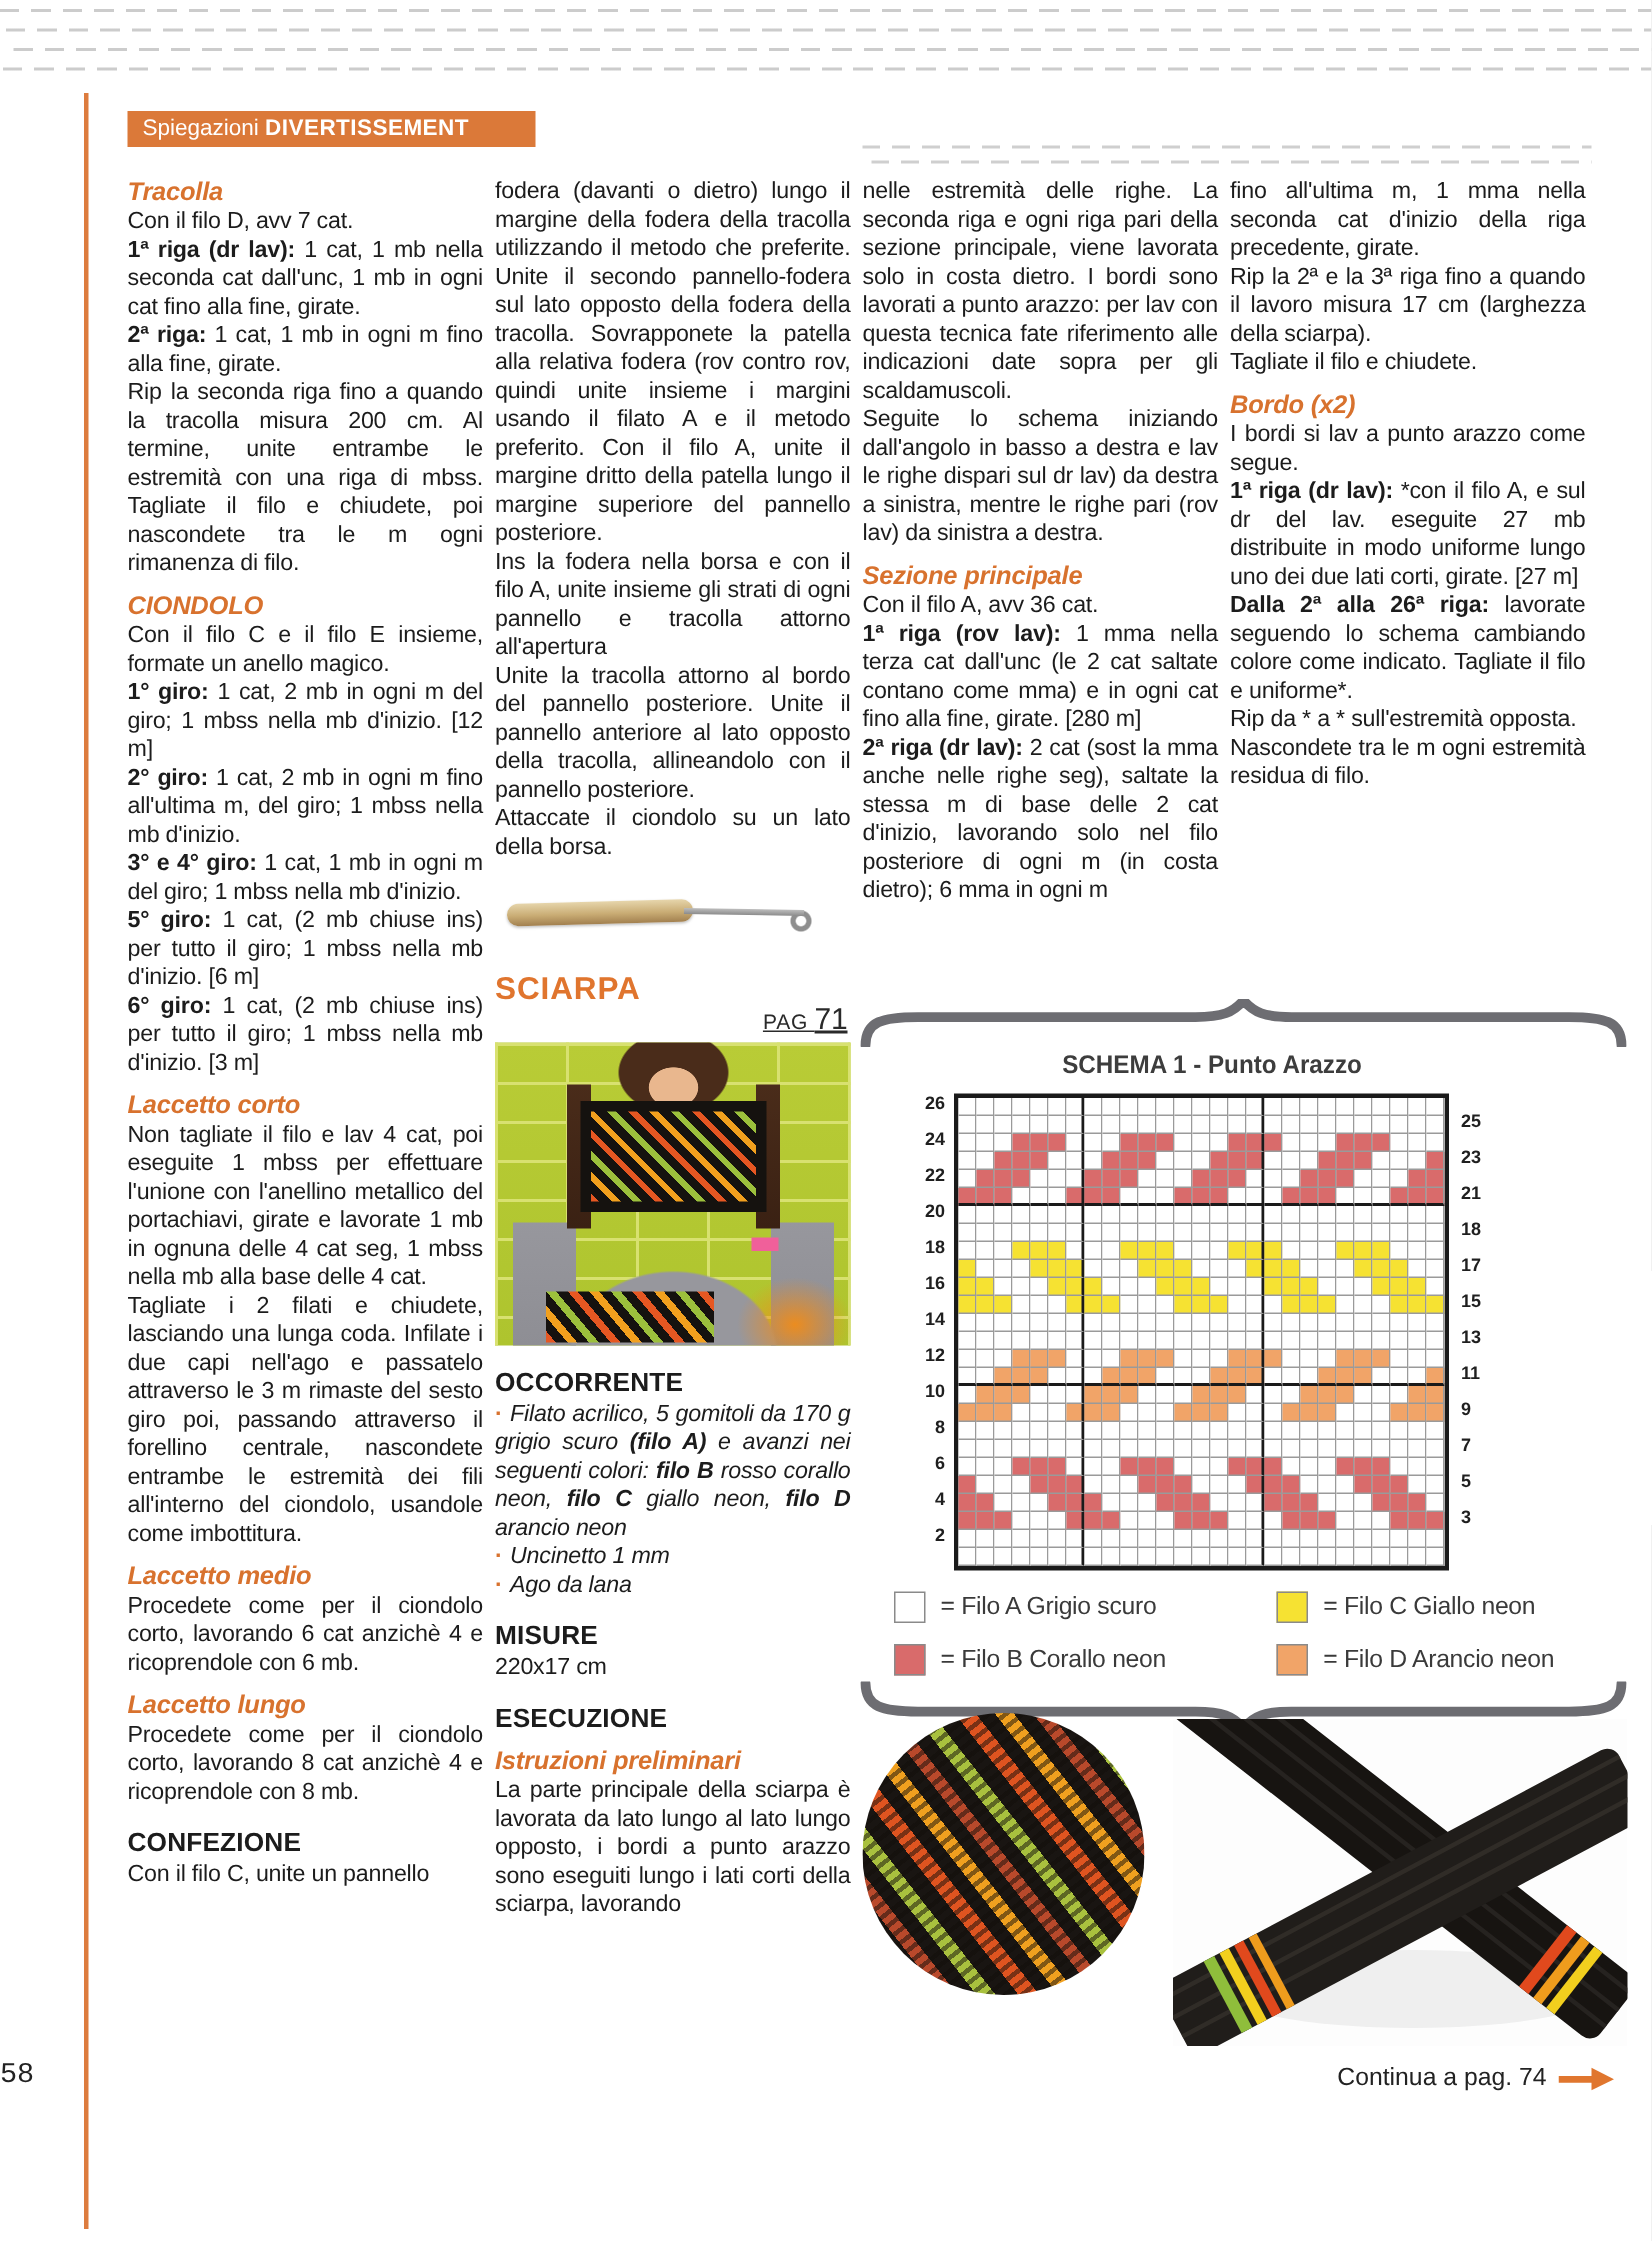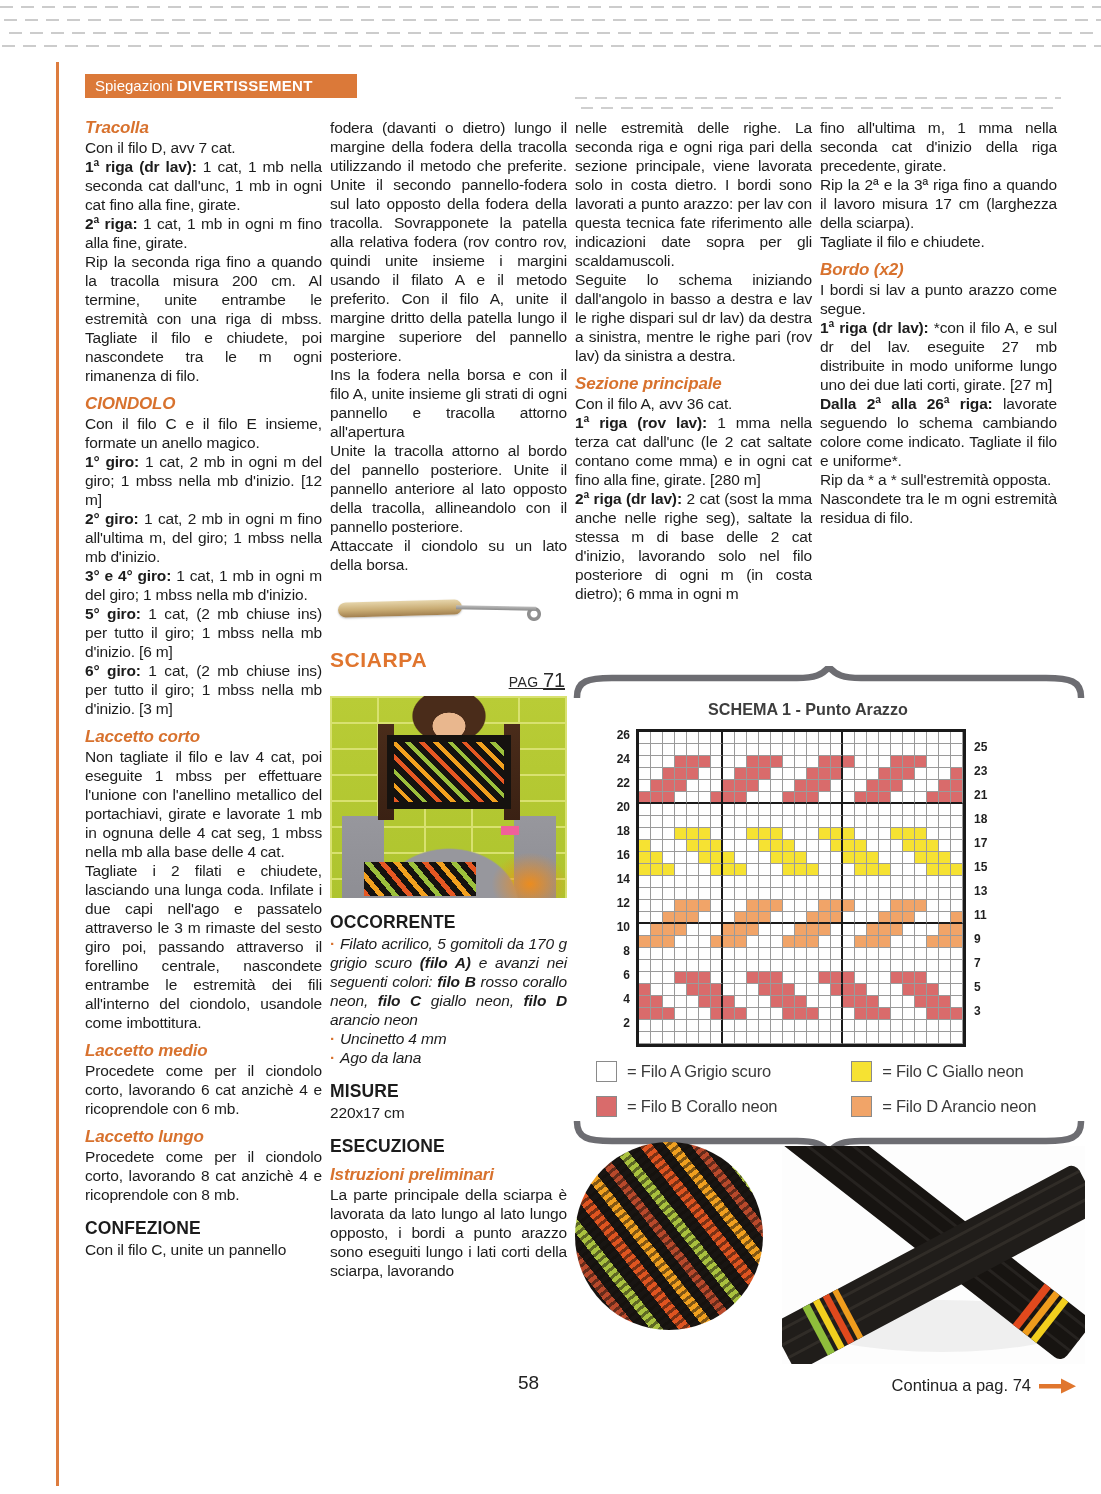--- a/index.html
+++ b/index.html
@@ -79,22 +79,22 @@
   .sw{width:19px;height:19px;border:1px solid #8a8a8a;margin-right:10px;flex:0 0 auto;}
   .lg-lab{font-size:16.5px;color:#3a3a3a;letter-spacing:-.2px;}
   .brace{display:block;}
   
   .fig-circle{position:absolute;left:575px;top:1142px;width:188px;height:188px;border-radius:50%;overflow:hidden;
     background:
       repeating-linear-gradient(-38deg, rgba(18,14,10,.5) 0 3px, rgba(0,0,0,0) 3px 7px),
       repeating-linear-gradient(52deg,#df5420 0 11px,#191512 11px 21px,#f0a01f 21px 31px,#191512 31px 41px,#b9492b 41px 50px,#191512 50px 60px,#a9c13e 60px 70px,#191512 70px 82px);}
   .fig-scarf{position:absolute;left:782px;top:1146px;width:303px;height:218px;}
   
-  .page-num{position:absolute;left:0;top:1372px;width:1057px;text-align:center;
-    font-family:Liberation Sans, sans-serif;font-size:19px;color:#222;}
+  .page-num{position:absolute;left:0;top:1372px;width:1057px;text-align:left;
+    font-family:Liberation Mono, monospace;font-size:19px;color:#222;}
   .continua{position:absolute;right:24px;top:1376px;font-size:16.5px;color:#222;display:flex;align-items:center;gap:8px;}
 </style>
 </head>
 <body>
 
 <div class="page">
   <div class="top-marks"></div>
   <div class="mid-marks"></div>
   <div class="left-rule"></div>
 
@@ -127,21 +127,21 @@
       <p class="blk p"><span class="">fodera (davanti o dietro) lungo il margine della fodera della tracolla utilizzando il metodo che preferite. Unite il secondo pannello-fodera sul lato opposto della fodera della tracolla. Sovrapponete la patella alla relativa fodera (rov contro rov, quindi unite insieme i margini usando il filato A e il metodo preferito. Con il filo A, unite il margine dritto della patella lungo il margine superiore del pannello posteriore.</span></p>
       <p class="blk p"><span class="">Ins la fodera nella borsa e con il filo A, unite insieme gli strati di ogni pannello e tracolla attorno all'apertura</span></p>
       <p class="blk p"><span class="">Unite la tracolla attorno al bordo del pannello posteriore. Unite il pannello anteriore al lato opposto della tracolla, allineandolo con il pannello posteriore.</span></p>
       <p class="blk p"><span class="">Attaccate il ciondolo su un lato della borsa.</span></p>
       <div class="fig fig-hook"></div>
       <div class="blk h1"><span class="">SCIARPA</span></div>
       <div class="blk pag"><span class="">PAG </span><span class="">71</span></div>
       <div class="fig fig-woman"></div>
       <div class="blk h3"><span class="">OCCORRENTE</span></div>
       <div class="blk bullet"><span class="ital">Filato acrilico, 5 gomitoli da 170 g grigio scuro </span><span class="bold ital">(filo A)</span><span class="ital"> e avanzi nei seguenti colori: </span><span class="bold ital">filo B</span><span class="ital"> rosso corallo neon, </span><span class="bold ital">filo C</span><span class="ital"> giallo neon, </span><span class="bold ital">filo D</span><span class="ital"> arancio neon</span></div>
-      <div class="blk bullet"><span class="ital">Uncinetto 4 mm</span></div>
+      <div class="blk bullet"><span class="ital">Uncinetto 1 mm</span></div>
       <div class="blk bullet"><span class="ital">Ago da lana</span></div>
       <div class="blk h3"><span class="">MISURE</span></div>
       <p class="blk p"><span class="">220x17 cm</span></p>
       <div class="blk h3"><span class="">ESECUZIONE</span></div>
       <div class="blk h2"><span class="">Istruzioni preliminari</span></div>
       <p class="blk p"><span class="">La parte principale della sciarpa è lavorata da lato lungo al lato lungo opposto, i  bordi a punto arazzo sono eseguiti lungo i lati corti della sciarpa, lavorando</span></p>
     </div>
   <div class="col c3">
       <p class="blk p"><span class="">nelle estremità delle righe. La seconda riga e ogni riga pari della sezione principale, viene lavorata solo in costa dietro. I bordi sono lavorati a punto arazzo: per lav con questa tecnica fate riferimento alle indicazioni date sopra per gli scaldamuscoli.</span></p>
       <p class="blk p"><span class="">Seguite lo schema iniziando dall'angolo in basso a destra e lav le righe dispari sul dr lav) da destra a sinistra, mentre le righe pari (rov lav) da sinistra a destra.</span></p>

